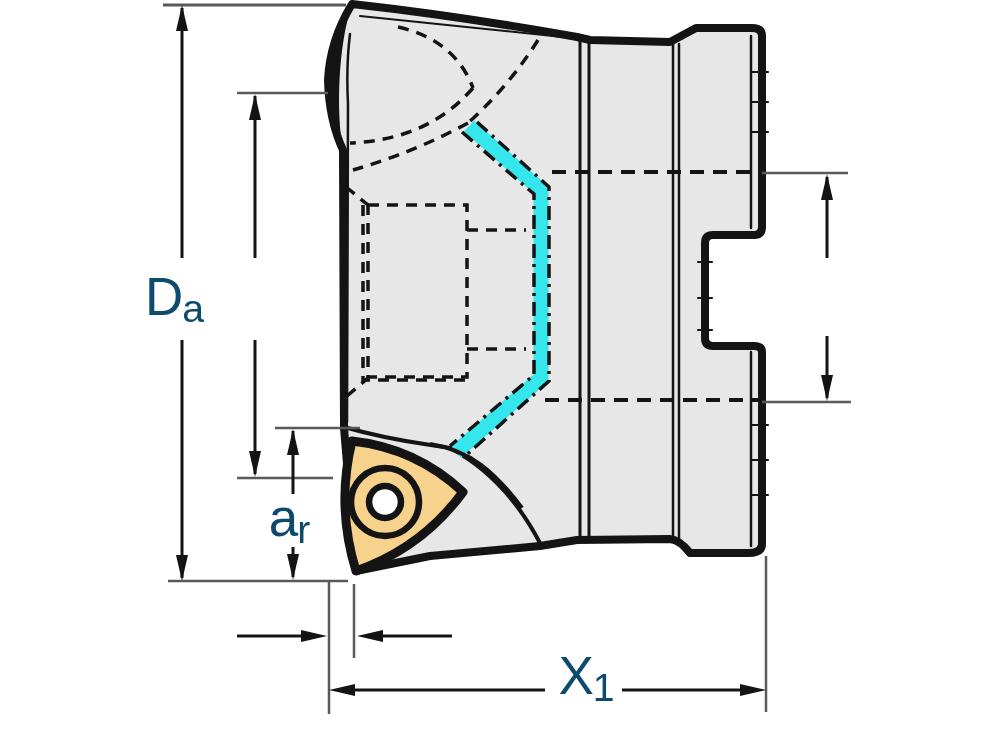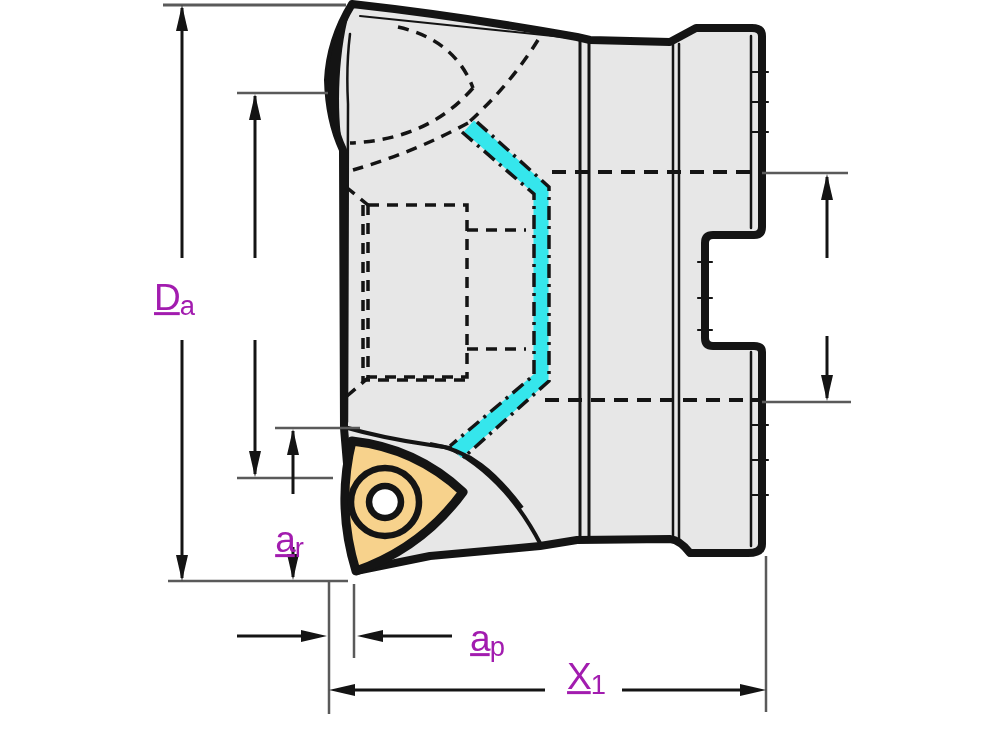--- a/index.html
+++ b/index.html
@@ -7,26 +7,25 @@
     position:relative;
     width:1000px;height:736px;
     background:var(--background,#fff);
     font-family:"Liberation Sans",sans-serif;
     overflow:hidden;
   }
   .stage svg{position:absolute;left:0;top:0;}
   .dim{
     position:absolute;
     transform:translate(-50%,-50%);
-    font-size:37px;
+    font-size:53px;
     line-height:1;
-    color:#a21caf;
+    color:#0c4a6e;
     white-space:nowrap;
     letter-spacing:-1px;
-    text-decoration:underline;
   }
   .dim sub{
     font-size:0.74em;
     line-height:1;
     vertical-align:-0.16em;
   }
   
   .body-fill{fill:var(--body_fill,#e7e7e7);stroke:var(--outline,#111);}
   .ink{stroke:var(--outline,#111);}
   .ext{stroke:var(--extension_line,#5a5a5a);}
@@ -143,22 +142,19 @@
         <polygon points="357,636 383,630 383,642"></polygon>
         <polygon points="329,690 355,684 355,696"></polygon>
         <polygon points="766,690 740,684 740,696"></polygon>
       </g>
     </g>
   </svg>
 
   <div class="dim" style="left:174px;top:299px">
     <span>D</span><sub>a</sub>
   </div>
-  <div class="dim" style="left:289px;top:541px">
+  <div class="dim" style="left:289px;top:520px">
     <span>a</span><sub>r</sub>
-  </div>
-  <div class="dim" style="left:487px;top:640px">
-    <span>a</span><sub>p</sub>
   </div>
   <div class="dim" style="left:586px;top:678px">
     <span>X</span><sub>1</sub>
   </div>
 </div>
 
 </body></html>

